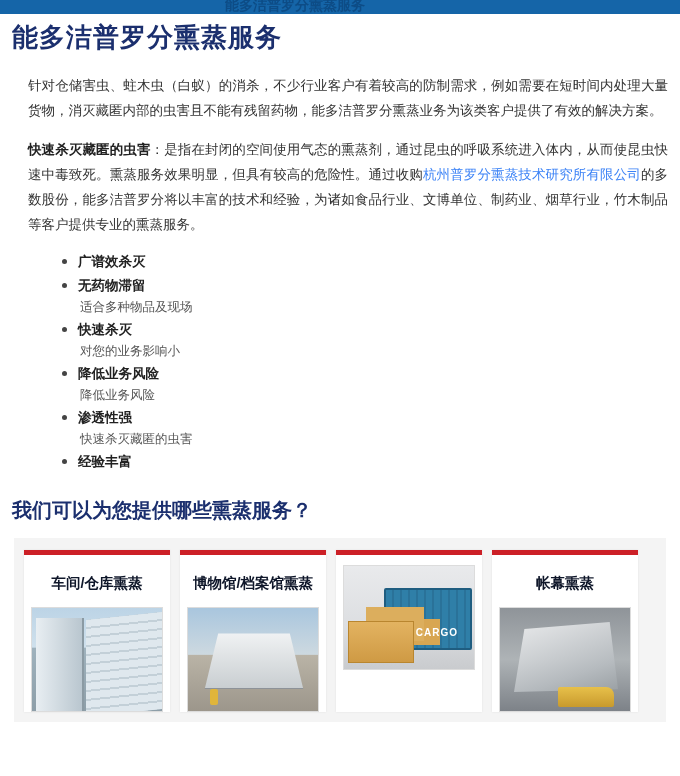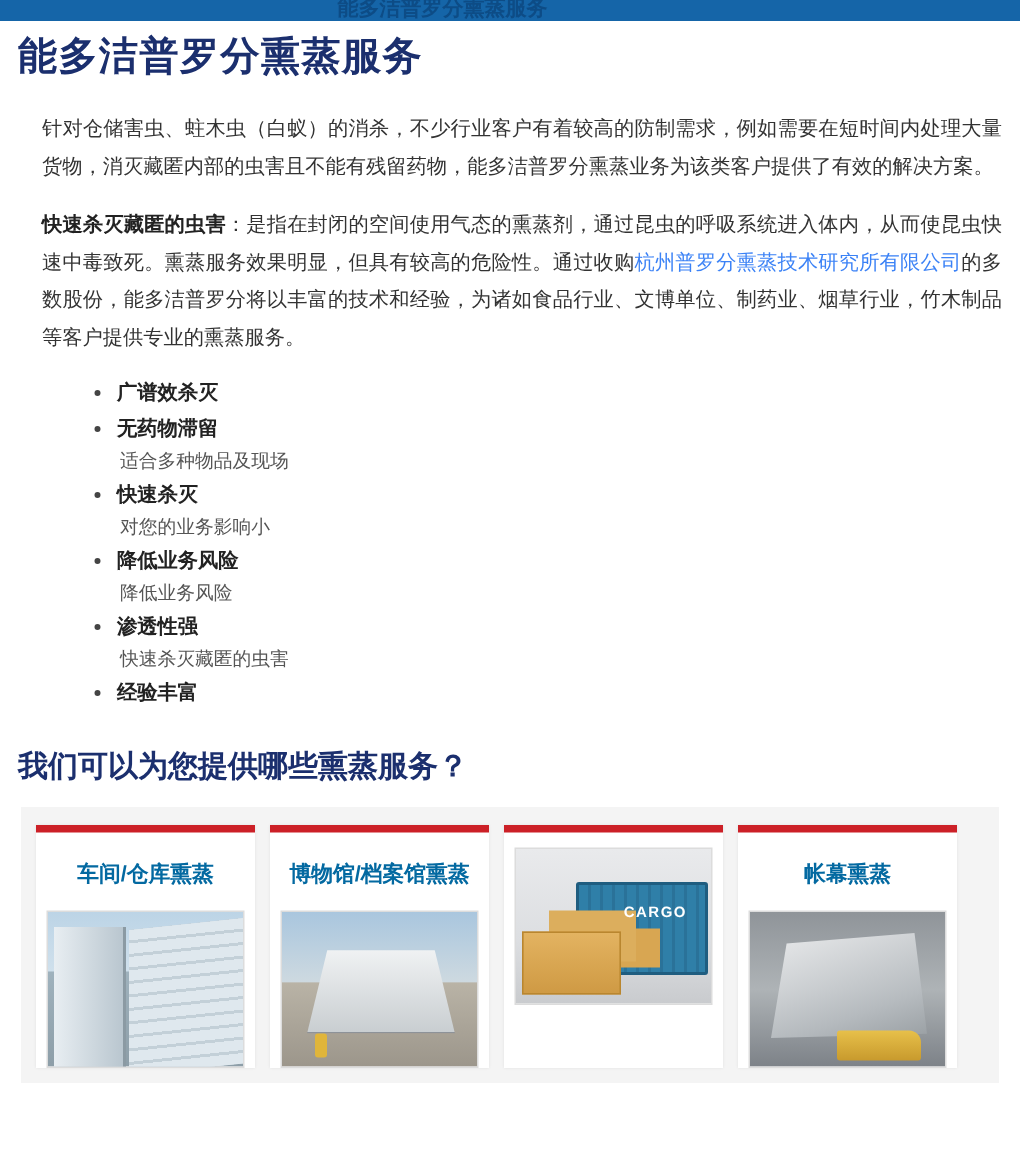--- a/index.html
+++ b/index.html
@@ -95,21 +95,21 @@
     border-top: 5px solid #cc2027;
     padding: 8px 6px 0 6px;
     display: flex;
     flex-direction: column;
     align-items: center;
     box-shadow: 0 0 2px rgba(0,0,0,0.08);
   }
   .card-title {
     font-size: 14.5px;
     font-weight: bold;
-    color: #0369a1;
+    color: #0f172a;
     text-align: center;
     line-height: 20px;
     min-height: 42px;
     padding-top: 10px;
   }
   .card-img {
     width: 132px;
     height: 105px;
     margin-top: 2px;
     position: relative;
@@ -180,21 +180,21 @@
     left: 4px; bottom: 6px;
     width: 64px; height: 40px;
     background:
       linear-gradient(180deg,#e3b361,#cf9a44) ,
       #cf9a44;
     box-shadow: 14px -18px 0 -4px #dcae5d, 34px -10px 0 -8px #d8a652;
     border: 1px solid #b9862f;
   }
   .cargo-label {
     position: absolute;
-    right: 16px; top: 37px;
+    right: 16px; top: 61px;
     color: #ffffff;
     font-size: 10px;
     font-weight: bold;
     letter-spacing: 1px;
     z-index: 3;
   }
   
   .img-tent2 {
     background: linear-gradient(180deg,#8f9499 0%,#aeb3b6 50%,#7d8288 100%);
   }

